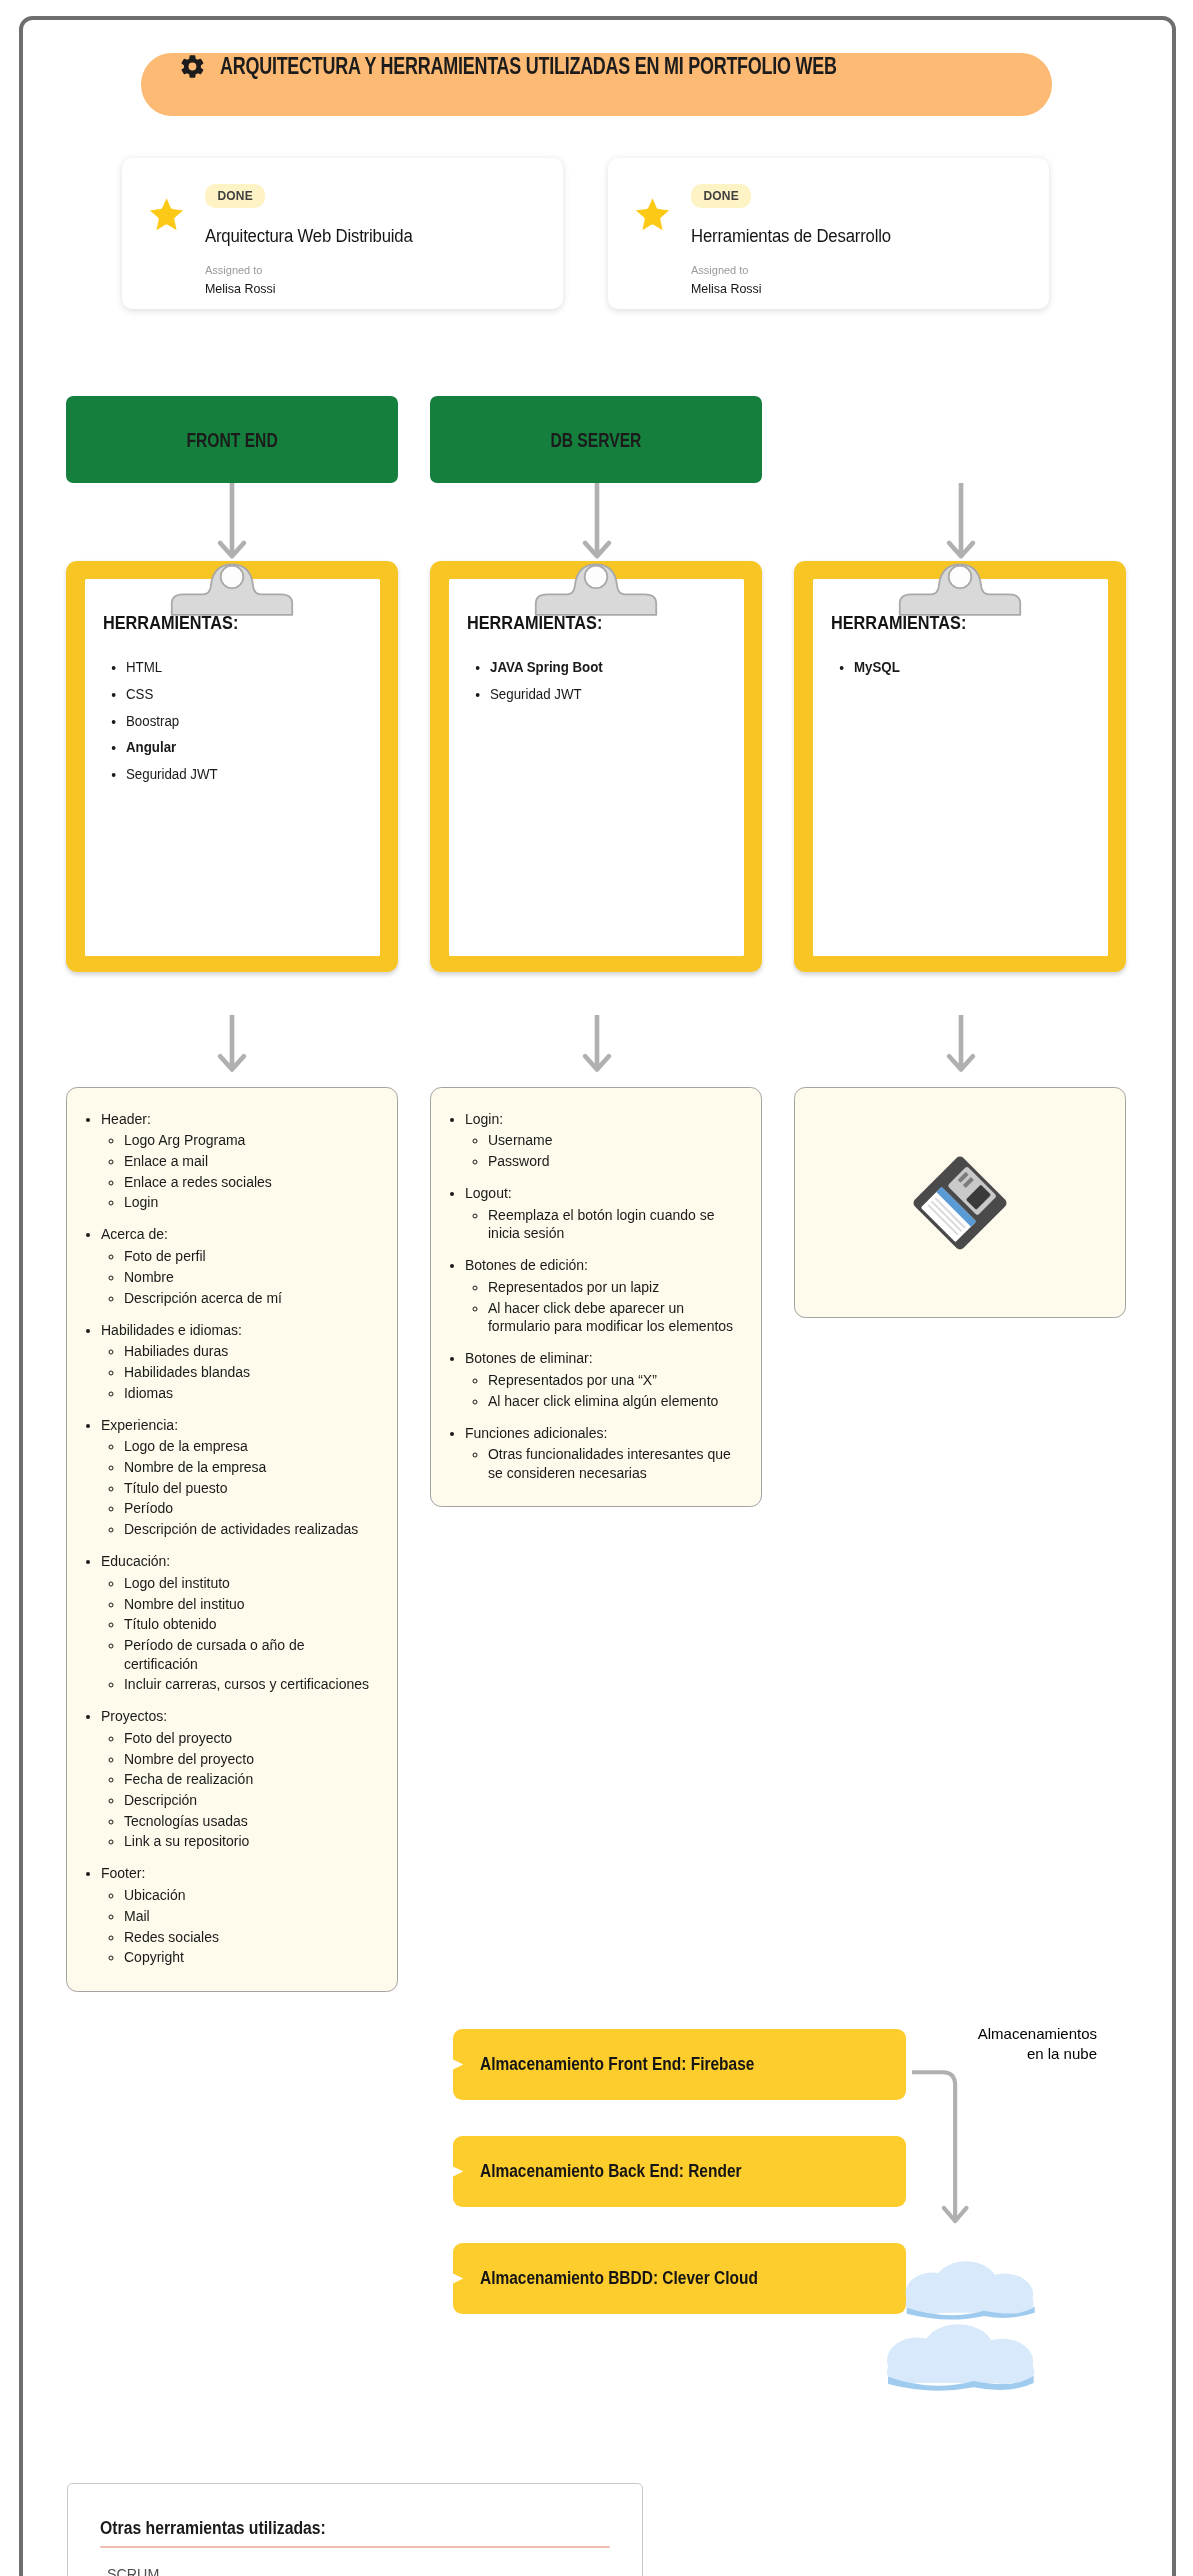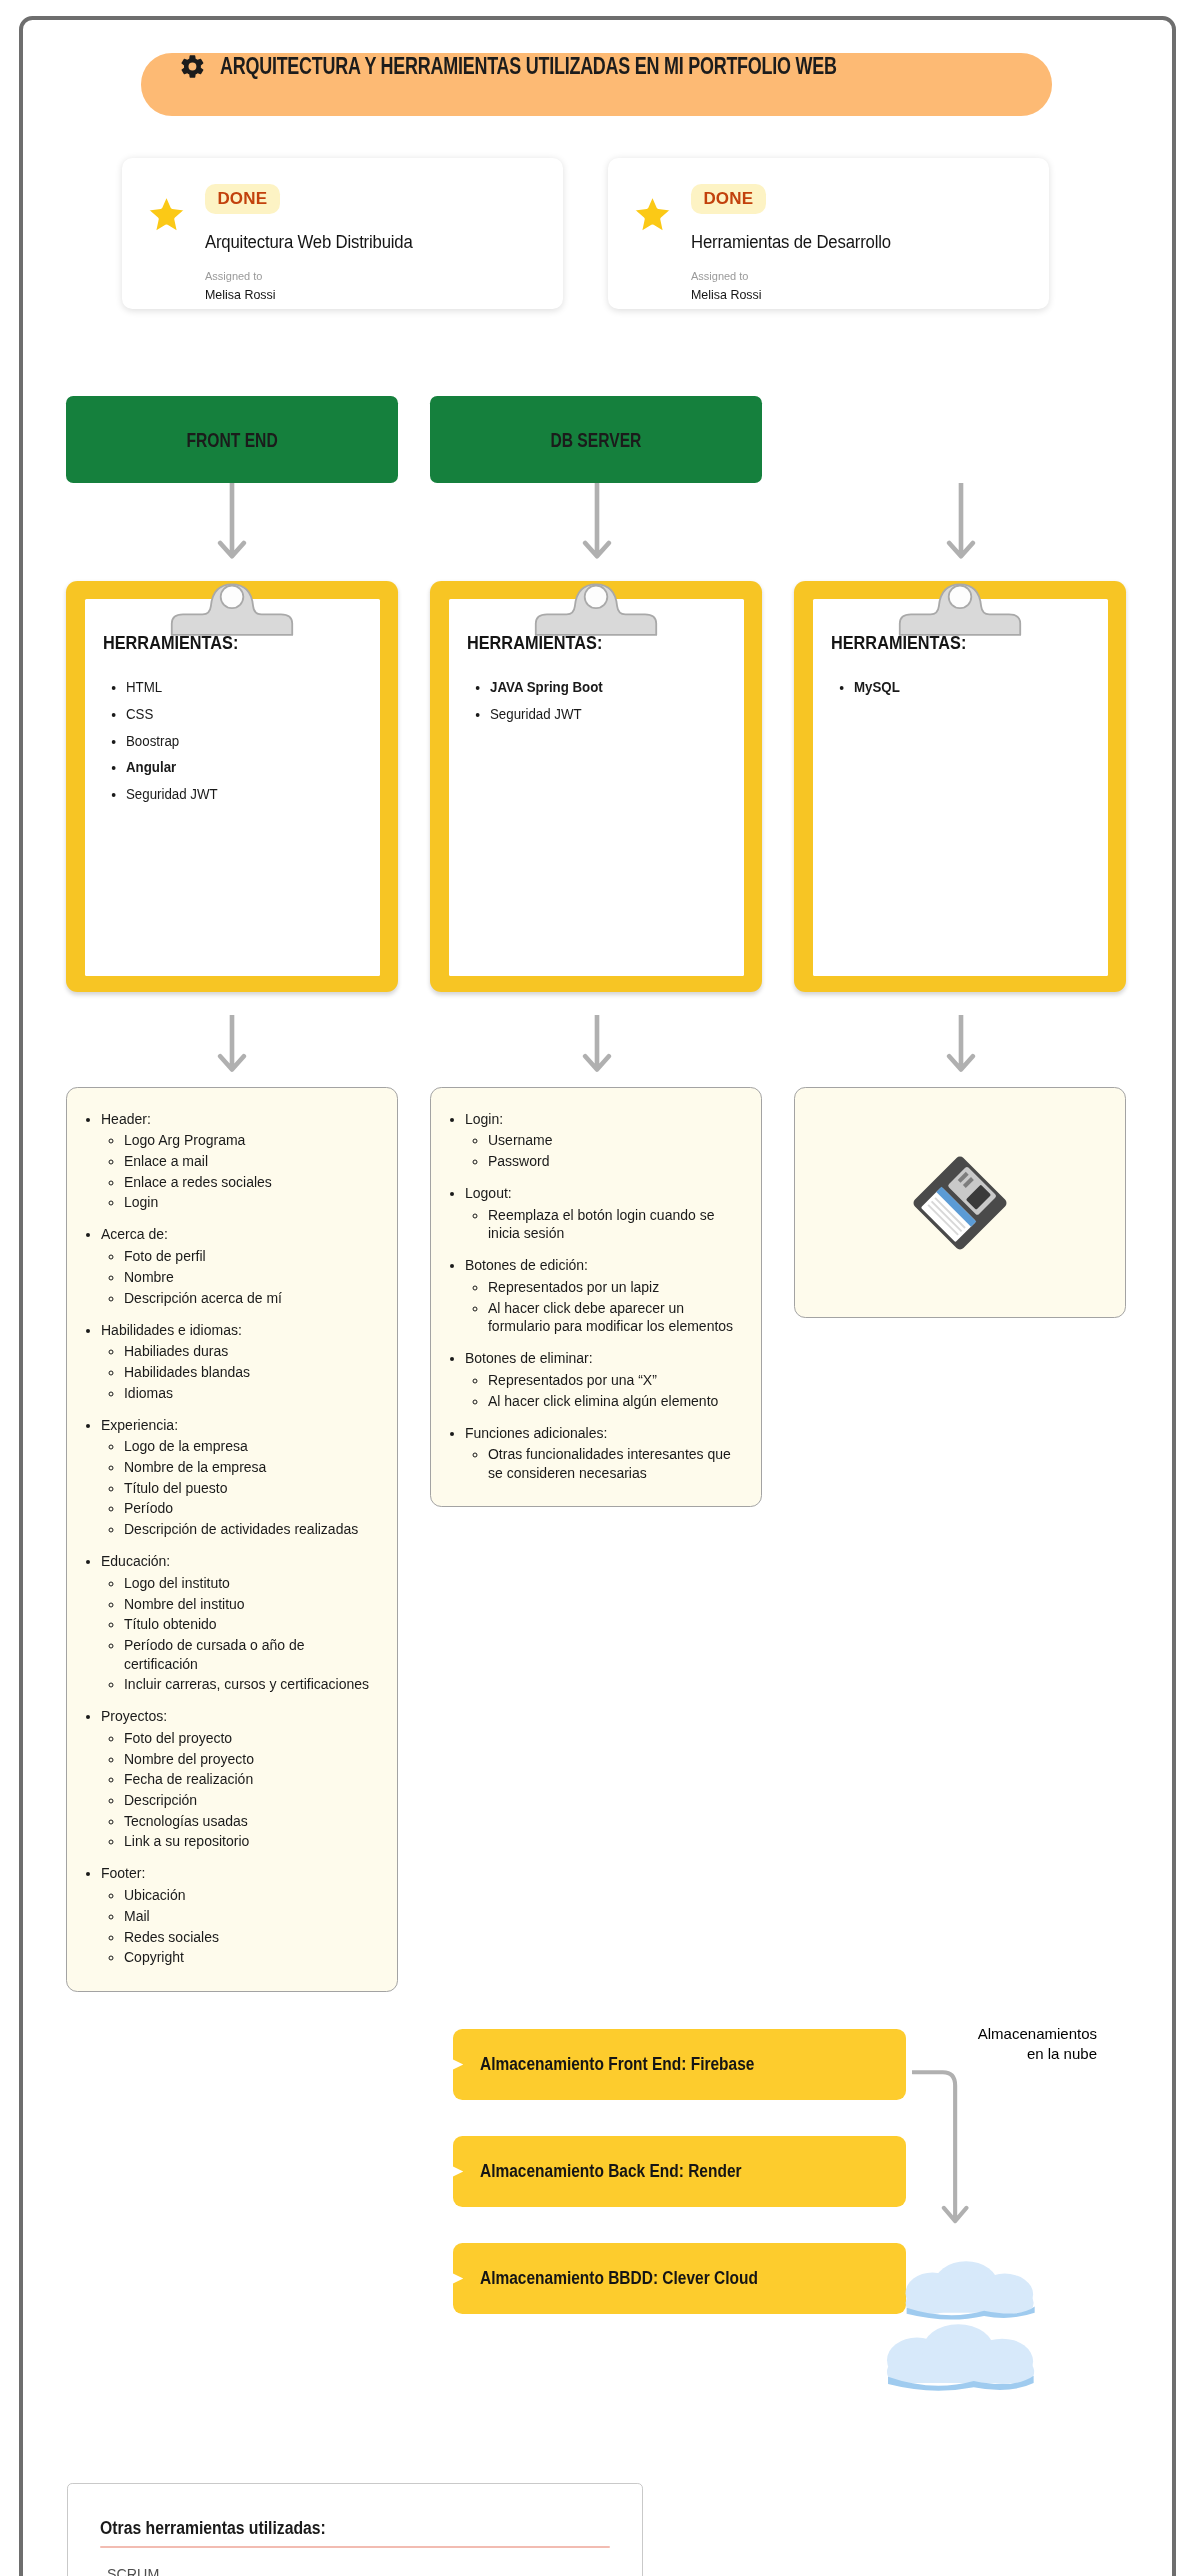--- a/index.html
+++ b/index.html
@@ -56,22 +56,22 @@
     display: flex;
     padding: 20.6px 17.5px 0 20.6px;
     gap: 13.4px;
   }
   .star-wrap { flex: 0 0 auto; width: 49px; padding-top: 11.3px; }
   .star-icon { width: 47px; height: 47px; display:block; }
   .card-body { flex: 1 1 auto; padding-top: 5.2px; }
   .badge {
     display: inline-block;
     background: #fdf3c4;
-    color: #c2410c;
-    font-size: 17px;
+    color: #404040;
+    font-size: 12px;
     font-weight: bold;
     letter-spacing: 0.2px;
     padding: 5.2px 12.4px;
     border-radius: 10.3px;
   }
   .card-title {
     margin-top: 17.5px;
     font-size: 18px;
     color: #151515;
     letter-spacing: -0.2px;
@@ -111,21 +111,21 @@
     transform: scaleX(0.76);
     white-space: nowrap;
   }
 
   
   .arrow-down { position: absolute; }
 
   
   .clipboards {
     position: absolute;
-    left: 66px; top: 570px;
+    left: 66px; top: 550px;
     width: 1061px;
     display: flex; gap: 32px;
   }
   .clipboard { position: relative; width: 332px; height: 422px; }
   .cb-board {
     position: absolute; left: 0; top: 11.3px;
     width: 332px; height: 411px;
     background: #f7c524;
     border-radius: 11.3px;
     box-shadow: 0 2.1px 4.6px rgba(0,0,0,0.17);

